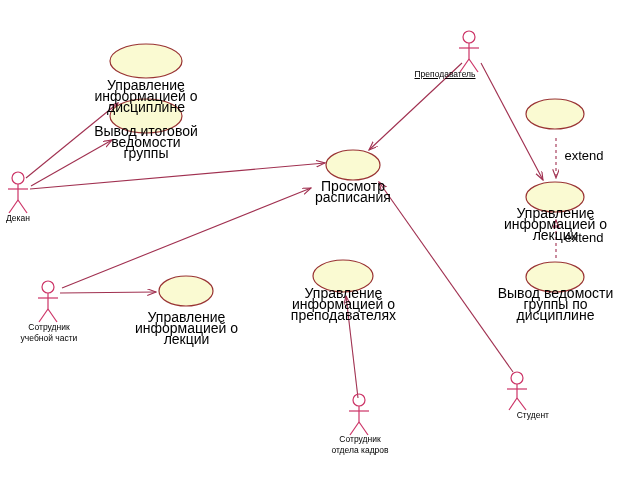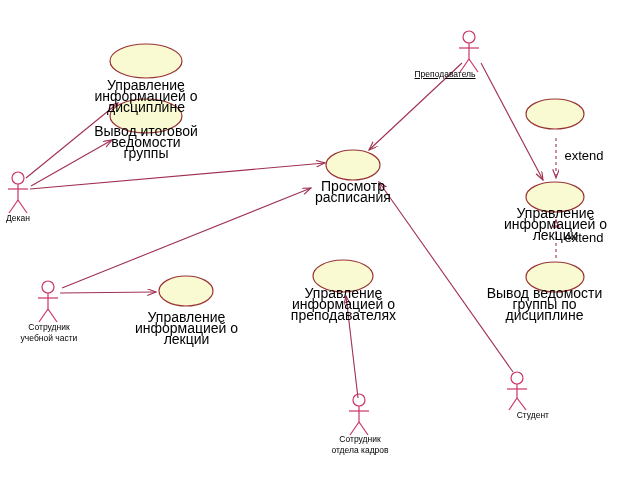--- a/index.html
+++ b/index.html
@@ -146,21 +146,21 @@
 
   <div class="uc-label" style="left:66px; top:126px; width:160px;">Вывод итоговой ведомости
 группы</div>
 
   <div class="uc-label" style="left:293px; top:181px; width:120px;">Просмотр расписания</div>
 
 
   <div class="uc-label" style="left:487px; top:208px; width:137px;">Управление информацией о
 лекции</div>
 
-  <div class="uc-label" style="left:476px; top:288px; width:137px;">Вывод ведомости группы по
+  <div class="uc-label" style="left:487px; top:288px; width:137px;">Вывод ведомости группы по
 дисциплине</div>
 
   <div class="uc-label" style="left:118px; top:312px; width:137px;">Управление информацией о
 лекции</div>
 
   <div class="uc-label" style="left:275px; top:288px; width:137px;">Управление информацией о
 преподавателях</div>
 
   <div class="actor-label" style="left:-12px; top:213px; width:60px;">Декан</div>
 

